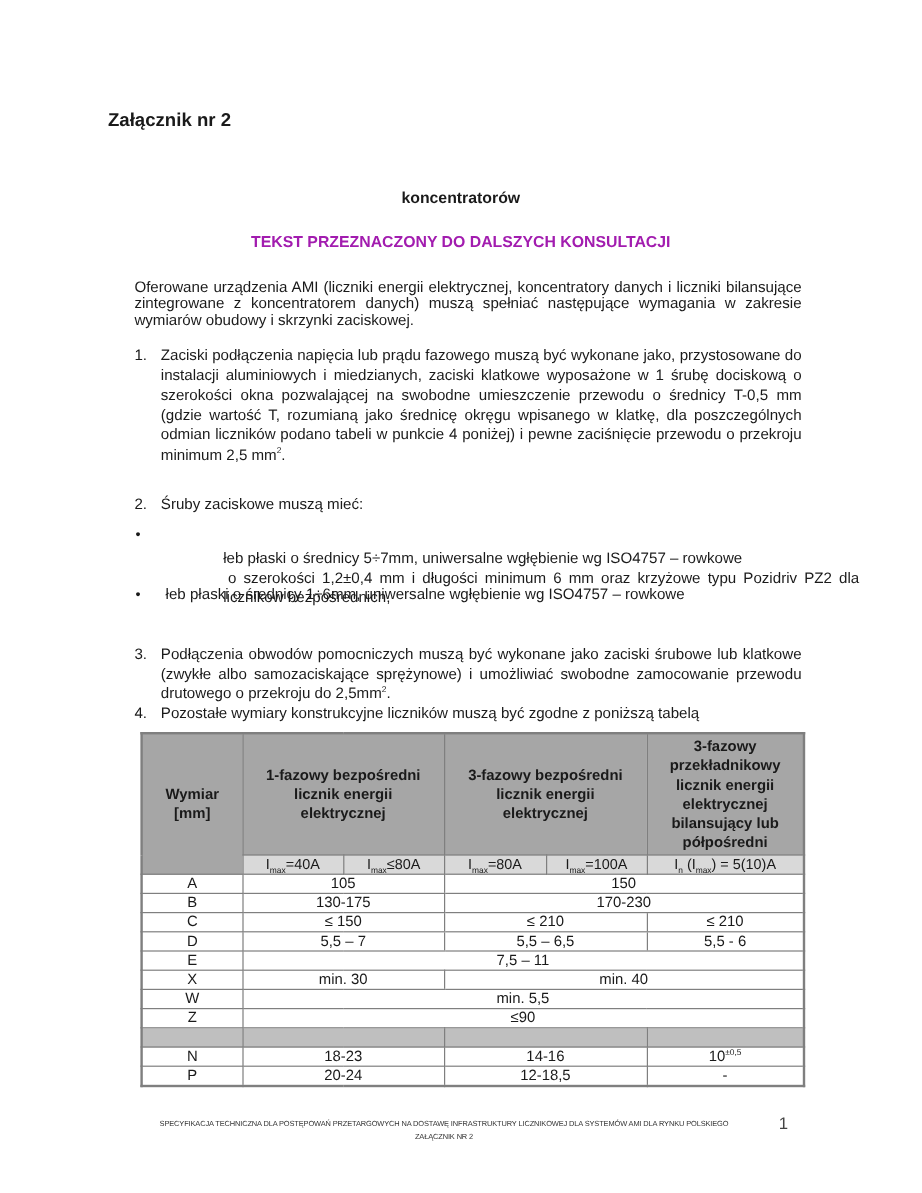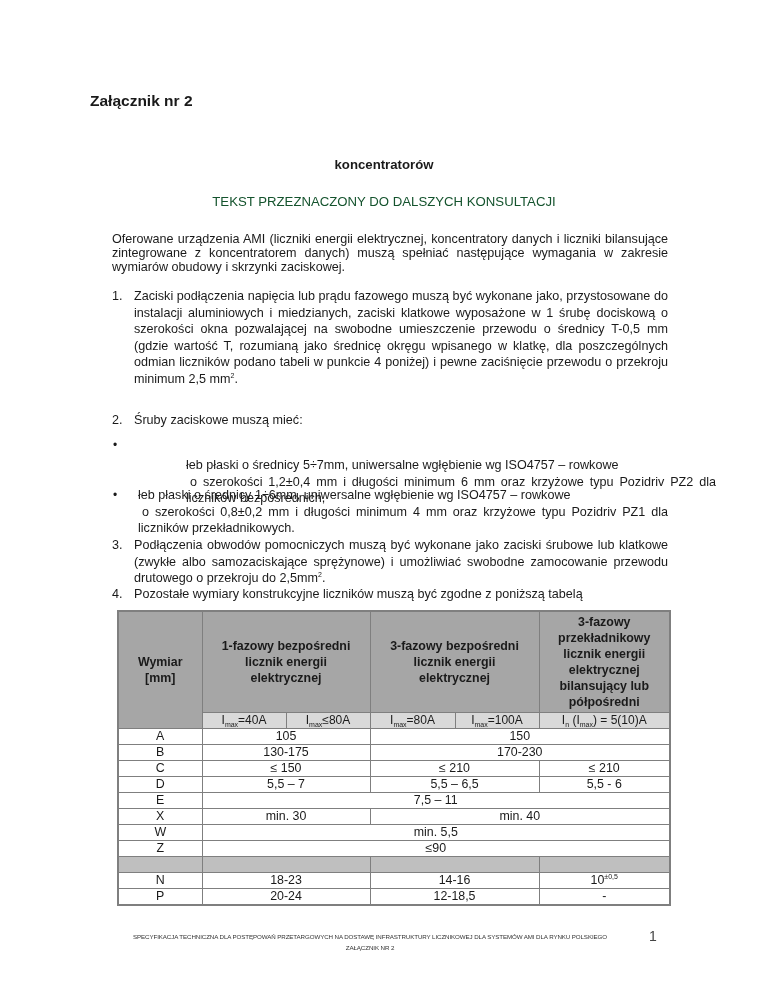--- a/index.html
+++ b/index.html
@@ -1,21 +1,21 @@
 <!DOCTYPE html>
 <html><head>
 <meta charset="utf-8">
 <style>
   html, body { margin:0; padding:0; background:#ffffff; }
   body { width:768px; height:994px; position:relative; overflow:hidden;
          font-family:"Liberation Sans", sans-serif; color:#1a1a1a; }
   .abs { position:absolute; }
   .title { left:90px; top:92px; font-size:15.5px; font-weight:bold; }
   .heading { left:100px; width:568px; top:136px; text-align:center; font-size:13.2px; font-weight:bold; line-height:19px; }
-  .notice { left:100px; width:568px; top:194px; text-align:center; font-size:13.2px; font-weight:normal; color:#14532d; }
+  .notice { left:100px; width:568px; top:194px; text-align:center; font-size:13.2px; font-weight:bold; color:#a21caf; }
   .para { left:112px; width:556px; font-size:12.6px; line-height:14px; text-align:justify; }
   .para.last { text-align-last:left; }
   .num { position:absolute; left:112px; font-size:12.6px; line-height:16.6px; }
   .item { left:134px; width:534px; font-size:12.6px; line-height:16.6px; text-align:justify; }
   .bullet { position:absolute; left:113px; font-size:12px; line-height:16.6px; }
   .bitem { left:138px; width:530px; font-size:12.6px; line-height:16.6px; text-align:justify; }
   .bitem .cont { padding-left:4px; }
   sup { font-size:7px; vertical-align:super; line-height:0; }
   sub { font-size:7px; vertical-align:sub; line-height:0; }
 
@@ -56,21 +56,20 @@
 
 <div class="bullet" style="top:437px;">•</div>
 <div class="abs bitem" style="top:457px; text-align-last:left;margin-left:48px;">
   <span>łeb płaski o średnicy 5÷7mm, uniwersalne wgłębienie wg ISO4757 – rowkowe</span><br>
   <span class="cont">o szerokości 1,2±0,4 mm i długości minimum 6 mm oraz krzyżowe typu Pozidriv PZ2 dla liczników bezpośrednich,</span>
 </div>
 
 <div class="bullet" style="top:487px;">•</div>
 <div class="abs bitem" style="top:487px; text-align-last:left;">
   <span>łeb płaski o średnicy 1÷6mm, uniwersalne wgłębienie wg ISO4757 – rowkowe</span><br>
-  <span class="cont">o szerokości 0,8±0,2 mm i długości minimum 4 mm oraz krzyżowe typu Pozidriv PZ1 dla liczników przekładnikowych.</span>
 </div>
 
 <div class="num" style="top:537px;">3.</div>
 <div class="abs item" style="top:537px; text-align-last:left;"><span>Podłączenia obwodów pomocniczych muszą być wykonane jako zaciski śrubowe lub klatkowe (zwykłe albo samozaciskające sprężynowe) i umożliwiać swobodne zamocowanie przewodu drutowego o przekroju do 2,5mm</span><sup>2</sup><span>.</span></div>
 
 <div class="num" style="top:586px;">4.</div>
 <div class="abs item" style="top:586px;">Pozostałe wymiary konstrukcyjne liczników muszą być zgodne z poniższą tabelą</div>
 
 <table class="spec">
   <colgroup>

